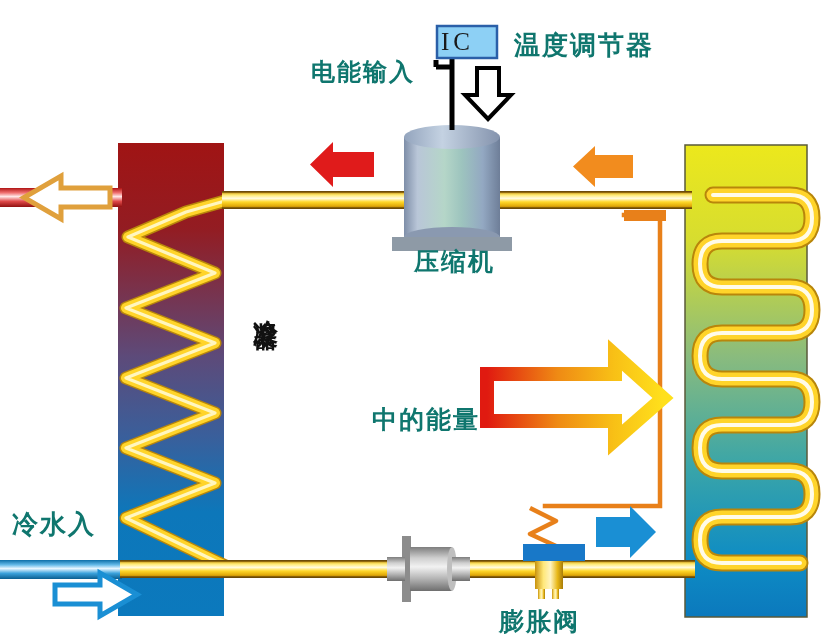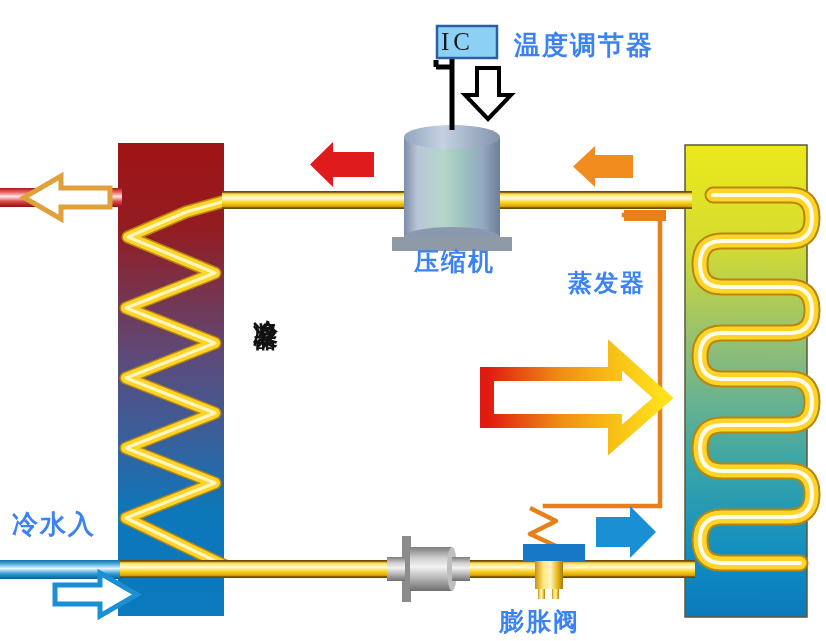--- a/index.html
+++ b/index.html
@@ -1,19 +1,19 @@
 <!DOCTYPE html>
 <html><head>
 <meta charset="utf-8">
 <style>
   html,body{margin:0;padding:0;background:#ffffff;}
   body{width:826px;height:641px;overflow:hidden;
        font-family:"Liberation Sans","DejaVu Sans",sans-serif;}
   #stage{position:relative;width:826px;height:589px;background:#ffffff;}
-  .lbl{position:absolute;color:#3b82f6;font-weight:bold;white-space:nowrap;
+  .lbl{position:absolute;color:#0f766e;font-weight:bold;white-space:nowrap;
        font-family:"Liberation Sans","DejaVu Sans",sans-serif;letter-spacing:2px;}
   svg{display:block;}
   .vlbl{position:absolute;writing-mode:vertical-rl;text-orientation:upright;
         color:#111;font-weight:bold;letter-spacing:3px;}
 </style>
 </head>
 <body>
 
 <div id="stage">
 
@@ -235,27 +235,28 @@
     <g>
       <rect x="437" y="26" width="60" height="32" fill="#8dd0f5" stroke="#2a5fa8" stroke-width="2.5"></rect>
     </g>
   </svg>
 
   <div class="lbl" style="left:441px;top:28px;font-size:25px;font-weight:normal;
        font-family:'Liberation Serif','DejaVu Serif',serif;letter-spacing:4px;color:#1a1a1a;">IC</div>
 
   <div class="lbl" style="left:514px;top:28px;font-size:26px;">温度调节器</div>
 
+  <div class="lbl" style="left:311px;top:56px;font-size:24px;">电能输入</div>
 
 
   <div class="lbl" style="left:12px;top:507px;font-size:26px;">冷水入</div>
 
   <div class="vlbl" style="left:250px;top:300px;font-size:25px;">冷凝器</div>
 
   <div class="lbl" style="left:414px;top:245px;font-size:25px;">压缩机</div>
 
-  <div class="lbl" style="left:568px;top:267px;font-size:24px;">蒸发器</div>
-
+
+  <div class="lbl" style="left:372px;top:403px;font-size:25px;">中的能量</div>
 
 
   <div class="lbl" style="left:499px;top:605px;font-size:25px;">膨胀阀</div>
 
 </div>
 
 </body></html>

